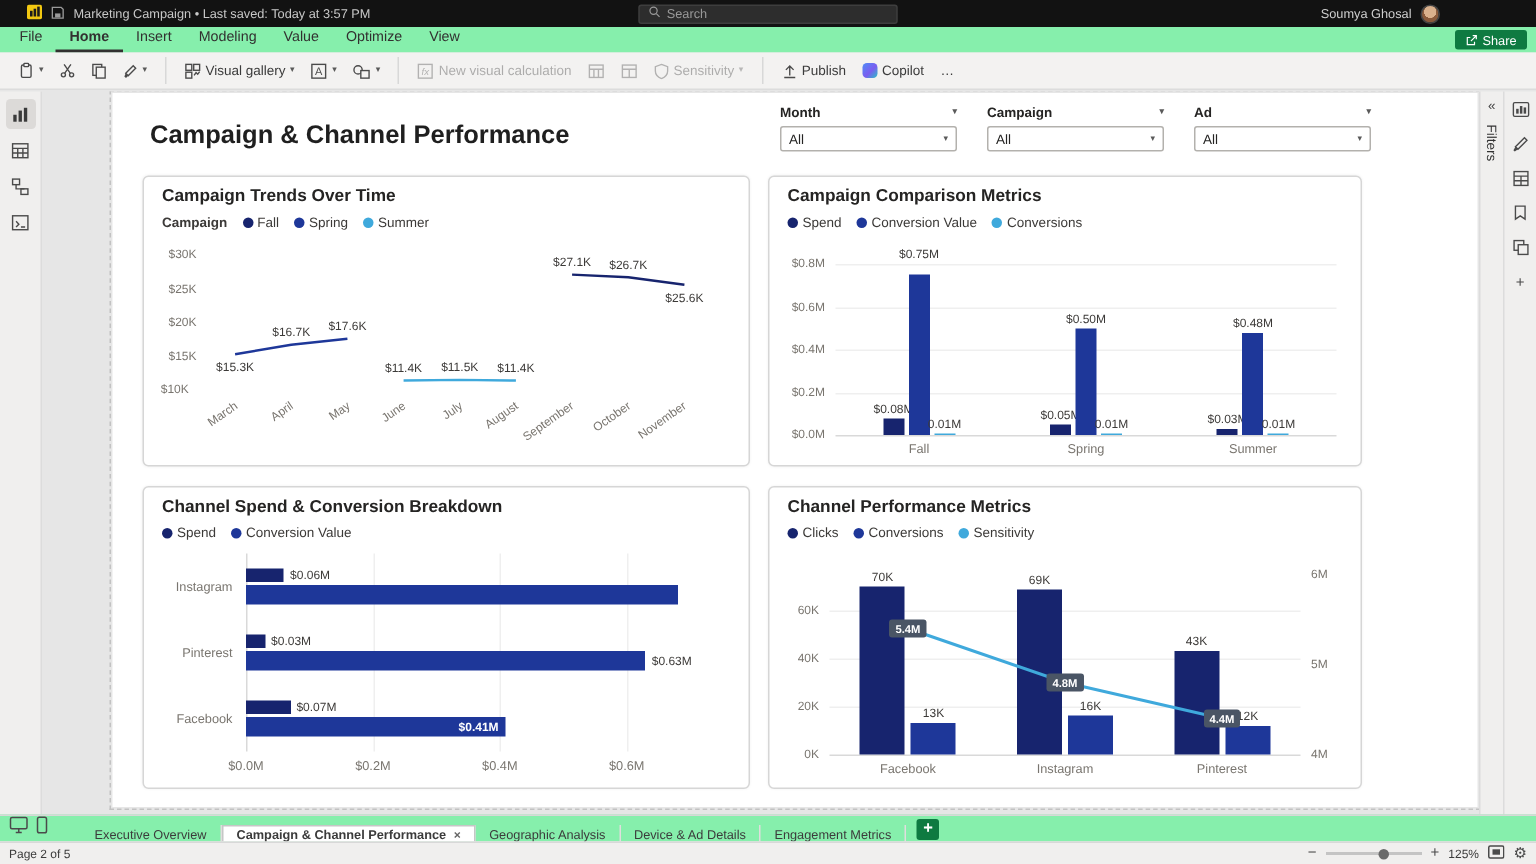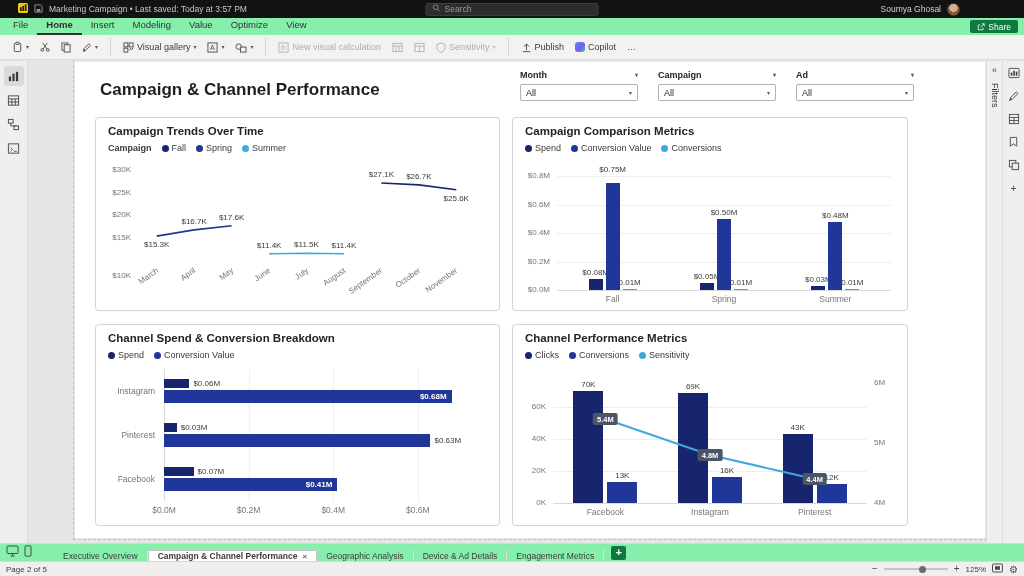--- a/index.html
+++ b/index.html
@@ -317,21 +317,21 @@
               <div class="lg-item">
                 <div class="lg-dot" style="background: rgb(63, 169, 220);"></div>
                 <div class="lg-name">Summer</div>
               </div>
             </div>
           <div class="plot" id="plot-0">
               <div class="tick-y" style="left: 0px; top: 5px; width: 29px;">$30K</div>
               <div class="tick-y" style="left: 0px; top: 27.5px; width: 29px;">$25K</div>
               <div class="tick-y" style="left: 0px; top: 50px; width: 29px;">$20K</div>
               <div class="tick-y" style="left: 0px; top: 72.5px; width: 29px;">$15K</div>
-              <div class="tick-y" style="left: 0px; top: 111px; width: 29px;">$10K</div>
+              <div class="tick-y" style="left: 0px; top: 95px; width: 29px; text-align: center;">$10K</div>
               <div class="xlab-rot" style="left: 2.72222px; top: 106px; width: 50px;">March</div>
               <div class="xlab-rot" style="left: 40.1667px; top: 106px; width: 50px;">April</div>
               <div class="xlab-rot" style="left: 77.6111px; top: 106px; width: 50px;">May</div>
               <div class="xlab-rot" style="left: 115.056px; top: 106px; width: 50px;">June</div>
               <div class="xlab-rot" style="left: 152.5px; top: 106px; width: 50px;">July</div>
               <div class="xlab-rot" style="left: 189.944px; top: 106px; width: 50px;">August</div>
               <div class="xlab-rot" style="left: 227.389px; top: 106px; width: 50px;">September</div>
               <div class="xlab-rot" style="left: 264.833px; top: 106px; width: 50px;">October</div>
               <div class="xlab-rot" style="left: 302.278px; top: 106px; width: 50px;">November</div>
               <svg width="391" height="146" style="position: absolute; left: 0px; top: 0px; overflow: visible;">
@@ -418,21 +418,20 @@
               <div class="grid-v" style="left: 146.595px; top: 2px; height: 132px;"></div>
               <div class="xlab" style="left: 124.595px; top: 138px; width: 44px;">$0.2M</div>
               <div class="grid-v" style="left: 231.189px; top: 2px; height: 132px;"></div>
               <div class="xlab" style="left: 209.189px; top: 138px; width: 44px;">$0.4M</div>
               <div class="grid-v" style="left: 315.784px; top: 2px; height: 132px;"></div>
               <div class="xlab" style="left: 293.784px; top: 138px; width: 44px;">$0.6M</div>
               <div class="cat-y" style="left: 0px; top: 19px; width: 53px;">Instagram</div>
               <div class="bar" style="left: 62px; top: 12px; width: 25.3784px; height: 9px; background: rgb(23, 36, 110);"></div>
               <div class="dlab" style="left: 91.3784px; top: 12px; width: 40px; text-align: left;">$0.06M</div>
               <div class="bar" style="left: 62px; top: 23px; width: 287.622px; height: 13px; background: rgb(30, 55, 153);"></div>
-              <div class="inlab" style="left: 62px; top: 23px; width: 282.622px; line-height: 13px;">$0.68M</div>
               <div class="cat-y" style="left: 0px; top: 63px; width: 53px;">Pinterest</div>
               <div class="bar" style="left: 62px; top: 56px; width: 12.6892px; height: 9px; background: rgb(23, 36, 110);"></div>
               <div class="dlab" style="left: 78.6892px; top: 56px; width: 40px; text-align: left;">$0.03M</div>
               <div class="bar" style="left: 62px; top: 67px; width: 266.473px; height: 13px; background: rgb(30, 55, 153);"></div>
               <div class="dlab" style="left: 332.473px; top: 69px; width: 40px; text-align: left;">$0.63M</div>
               <div class="cat-y" style="left: 0px; top: 107px; width: 53px;">Facebook</div>
               <div class="bar" style="left: 62px; top: 100px; width: 29.6081px; height: 9px; background: rgb(23, 36, 110);"></div>
               <div class="dlab" style="left: 95.6081px; top: 100px; width: 40px; text-align: left;">$0.07M</div>
               <div class="bar" style="left: 62px; top: 111px; width: 173.419px; height: 13px; background: rgb(30, 55, 153);"></div>
               <div class="inlab" style="left: 62px; top: 111px; width: 168.419px; line-height: 13px;">$0.41M</div>

